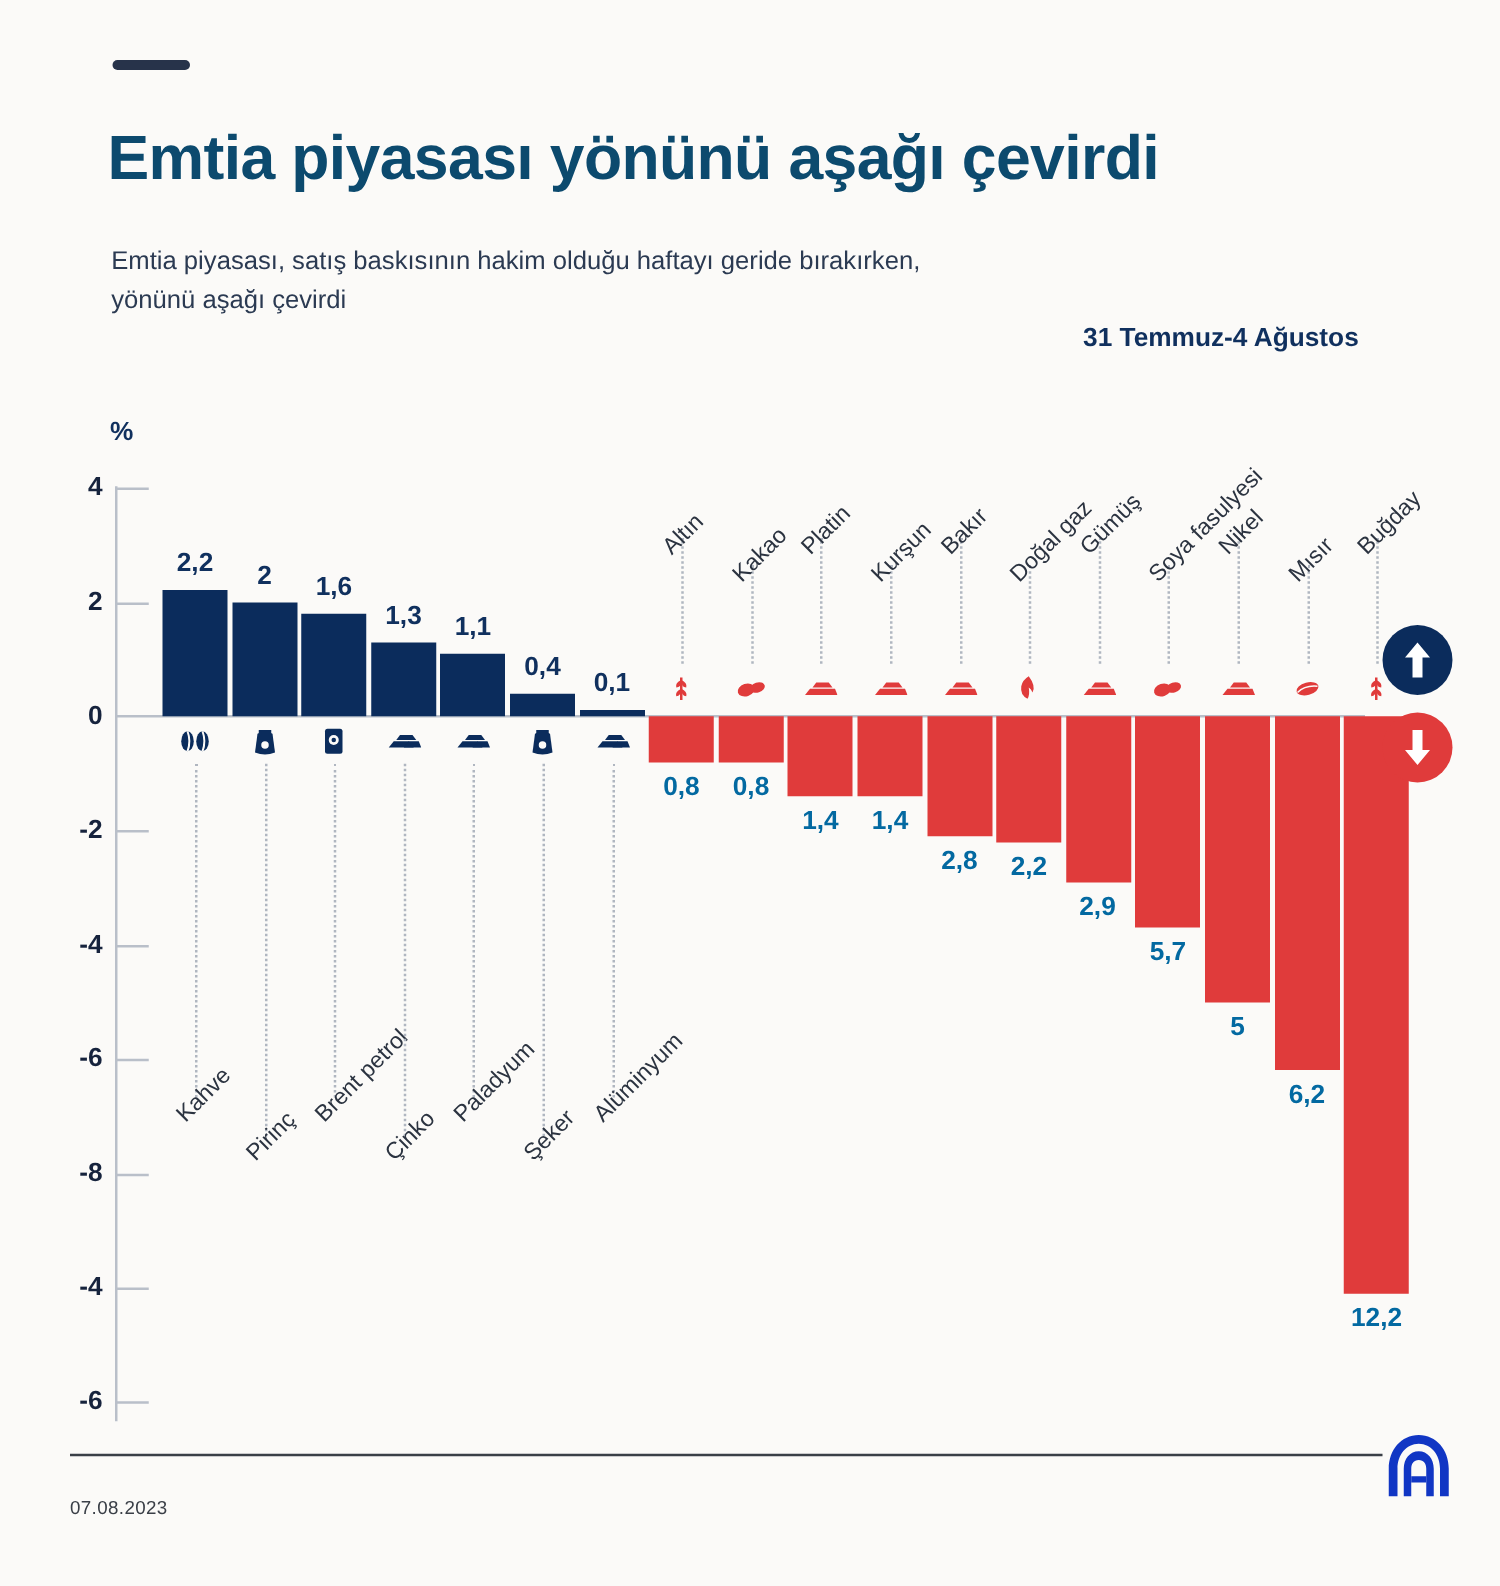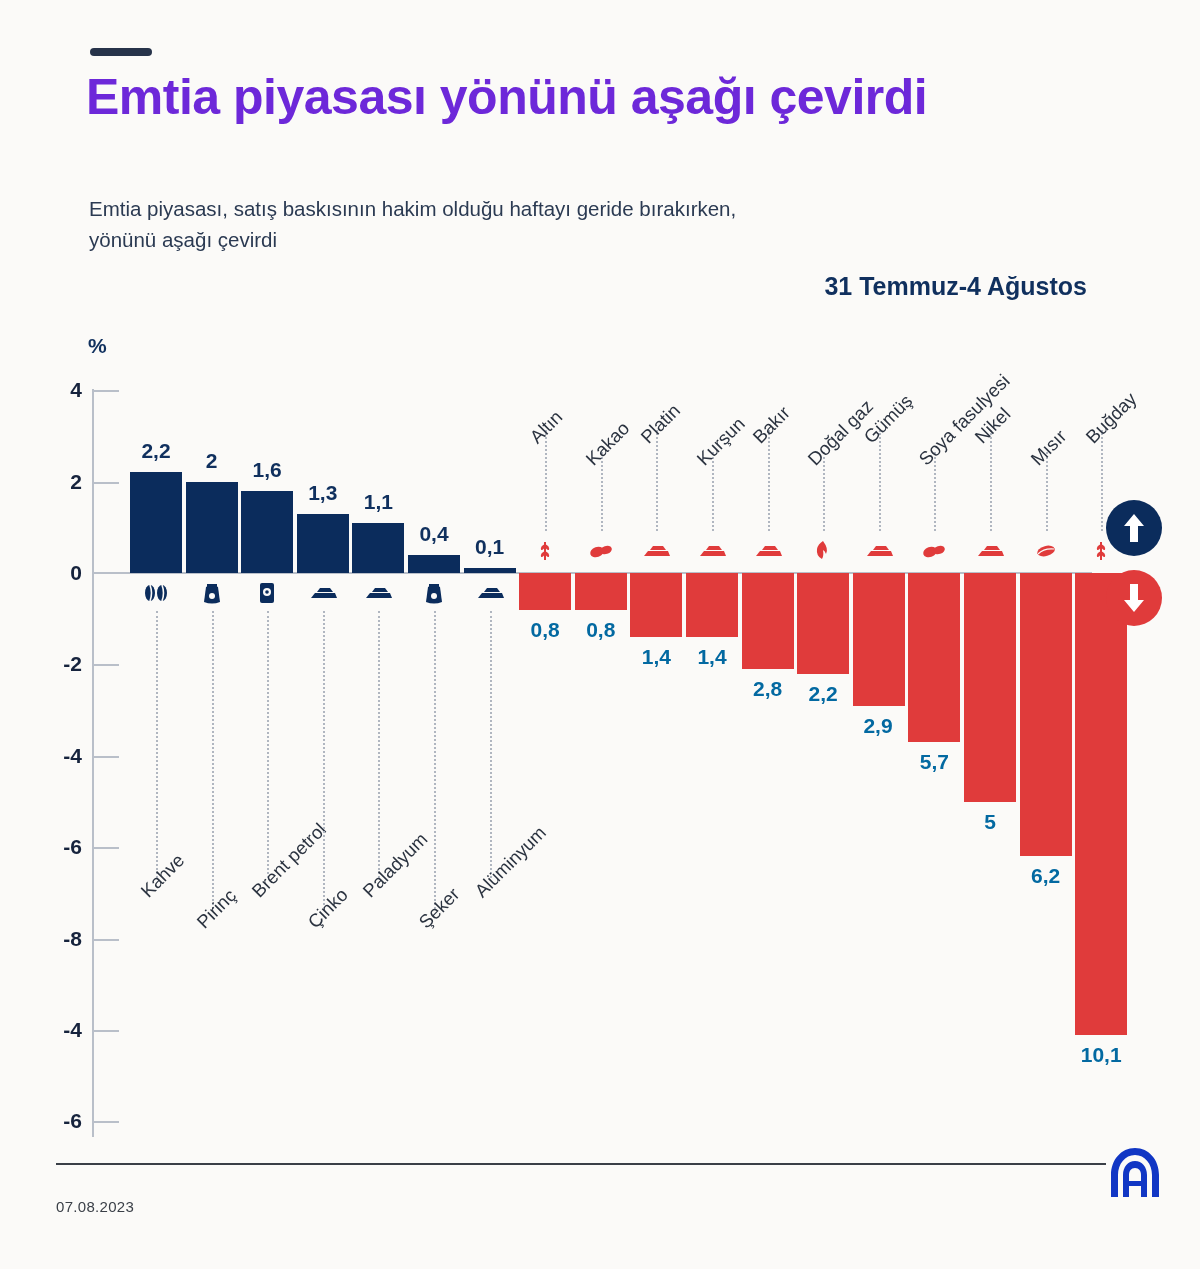--- a/index.html
+++ b/index.html
@@ -15,34 +15,34 @@
   }
 
   
   #header { position: absolute; left: 0; top: 0; width: 1200px; }
   #title-rule {
     position: absolute; left: 90px; top: 48px;
     width: 62px; height: 8px; border-radius: 4px;
     background: #27334a;
   }
   #page-title {
-    position: absolute; left: 86px; top: 69px;
+    position: absolute; left: 86px; top: 98px;
     width: 1060px;
     font-size: 50px; font-weight: bold; letter-spacing: -0.5px;
-    color: #6d28d9; line-height: 1.12;
+    color: #0c4a6e; line-height: 1.12;
     white-space: nowrap;
   }
   #subtitle {
     position: absolute; left: 89px; top: 193px;
     width: 700px;
     font-size: 20.5px; line-height: 1.52; color: #2b3a52;
   }
   #period-label {
-    position: absolute; right: 113px; top: 272px;
-    font-size: 25px; font-weight: bold; color: #10305e;
+    position: absolute; right: 113px; top: 259px;
+    font-size: 21px; font-weight: bold; color: #10305e;
     white-space: nowrap;
   }
 
   
   #chart { position: absolute; left: 0; top: 0; width: 1200px; height: 1269px; }
 
   #pct-sign {
     position: absolute; left: 88px; top: 334px;
     font-size: 21px; font-weight: bold; color: #10305e;
   }
@@ -354,21 +354,21 @@
       <div class="bar-value val-neg" style="left: 1000.6px; top: 864.34px;">6,2</div>
       <div class="bar-icon" style="left: 1019.6px; top: 536px;">
         <svg width="24" height="18" viewBox="0 0 24 18">
           <ellipse cx="12" cy="9" rx="9" ry="5" transform="rotate(-15 12 9)" fill="#e03b3b"></ellipse>
           <path d="M4 12 q6 -6 16 -5" stroke="#fbfaf8" stroke-width="1.2" fill="none"></path>
         </svg>
       </div>
       <div class="leader" style="left: 1045.6px; top: 452px; height: 79px;"></div>
       <div class="cat-label" style="left: 1041.6px; top: 448px;">Mısır</div>
       <div class="bar bar-neg" style="left: 1075.2px; width: 52px; height: 461.57px; top: 573px;"></div>
-      <div class="bar-value val-neg" style="left: 1056.2px; top: 1042.57px;">10,1</div>
+      <div class="bar-value val-neg" style="left: 1056.2px; top: 1042.57px;">12,2</div>
       <div class="bar-icon" style="left: 1075.2px; top: 536px;">
         <svg width="20" height="22" viewBox="0 0 20 22">
           <path d="M10 2 l0 18" stroke="#e03b3b" stroke-width="2"></path>
           <path d="M10 4 q-5 2 -4 6 q4 0 4 -6 Z" fill="#e03b3b"></path>
           <path d="M10 4 q5 2 4 6 q-4 0 -4 -6 Z" fill="#e03b3b"></path>
           <path d="M10 11 q-5 2 -4 6 q4 0 4 -6 Z" fill="#e03b3b"></path>
           <path d="M10 11 q5 2 4 6 q-4 0 -4 -6 Z" fill="#e03b3b"></path>
         </svg>
       </div>
       <div class="leader" style="left: 1101.2px; top: 430px; height: 101px;"></div>

